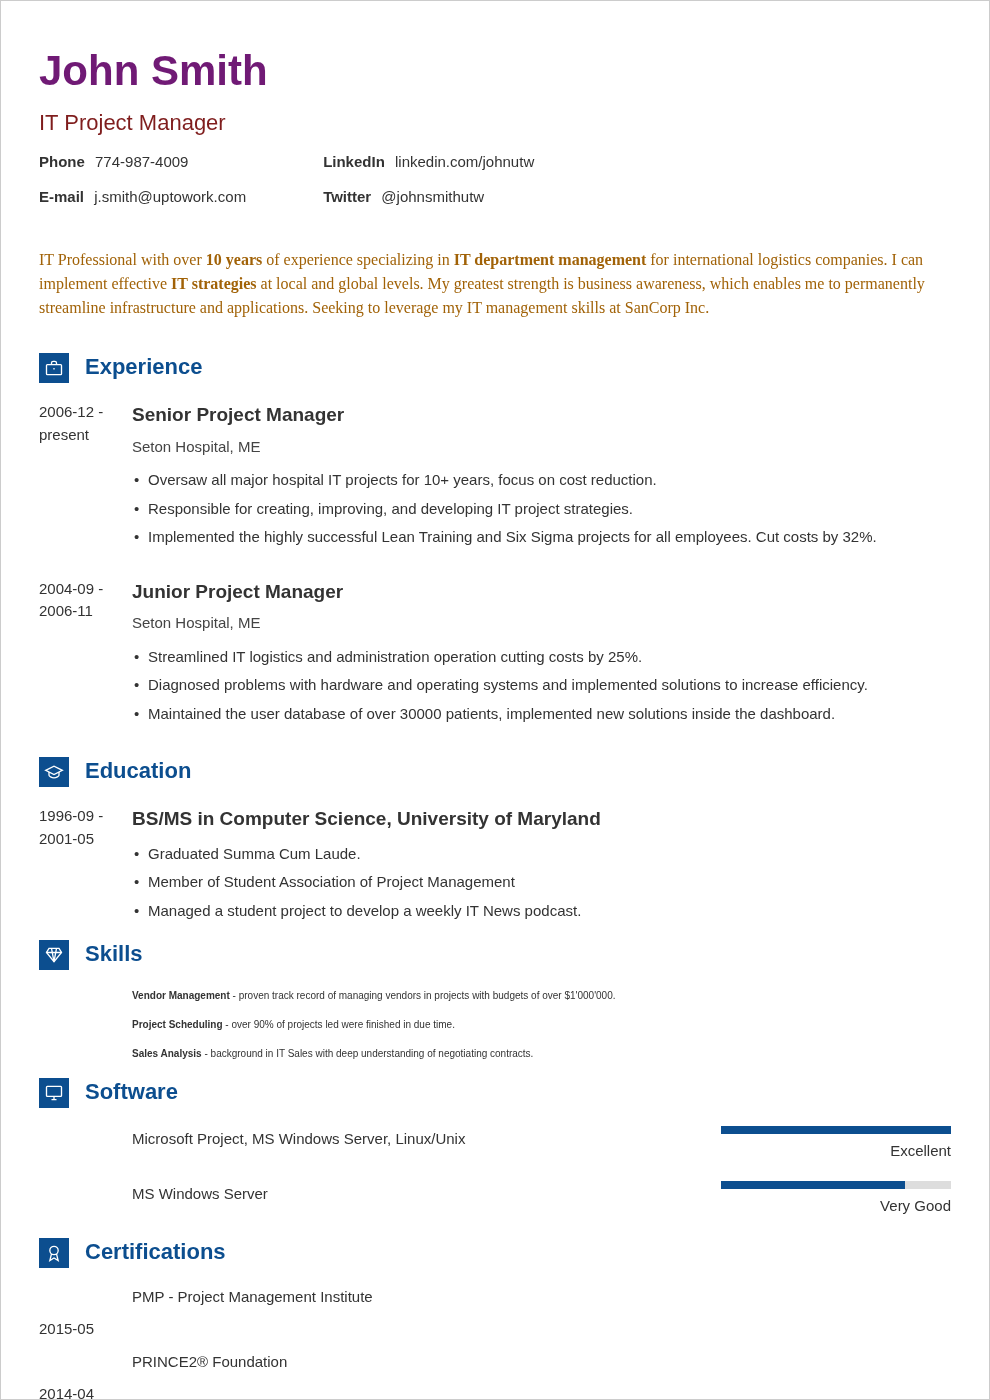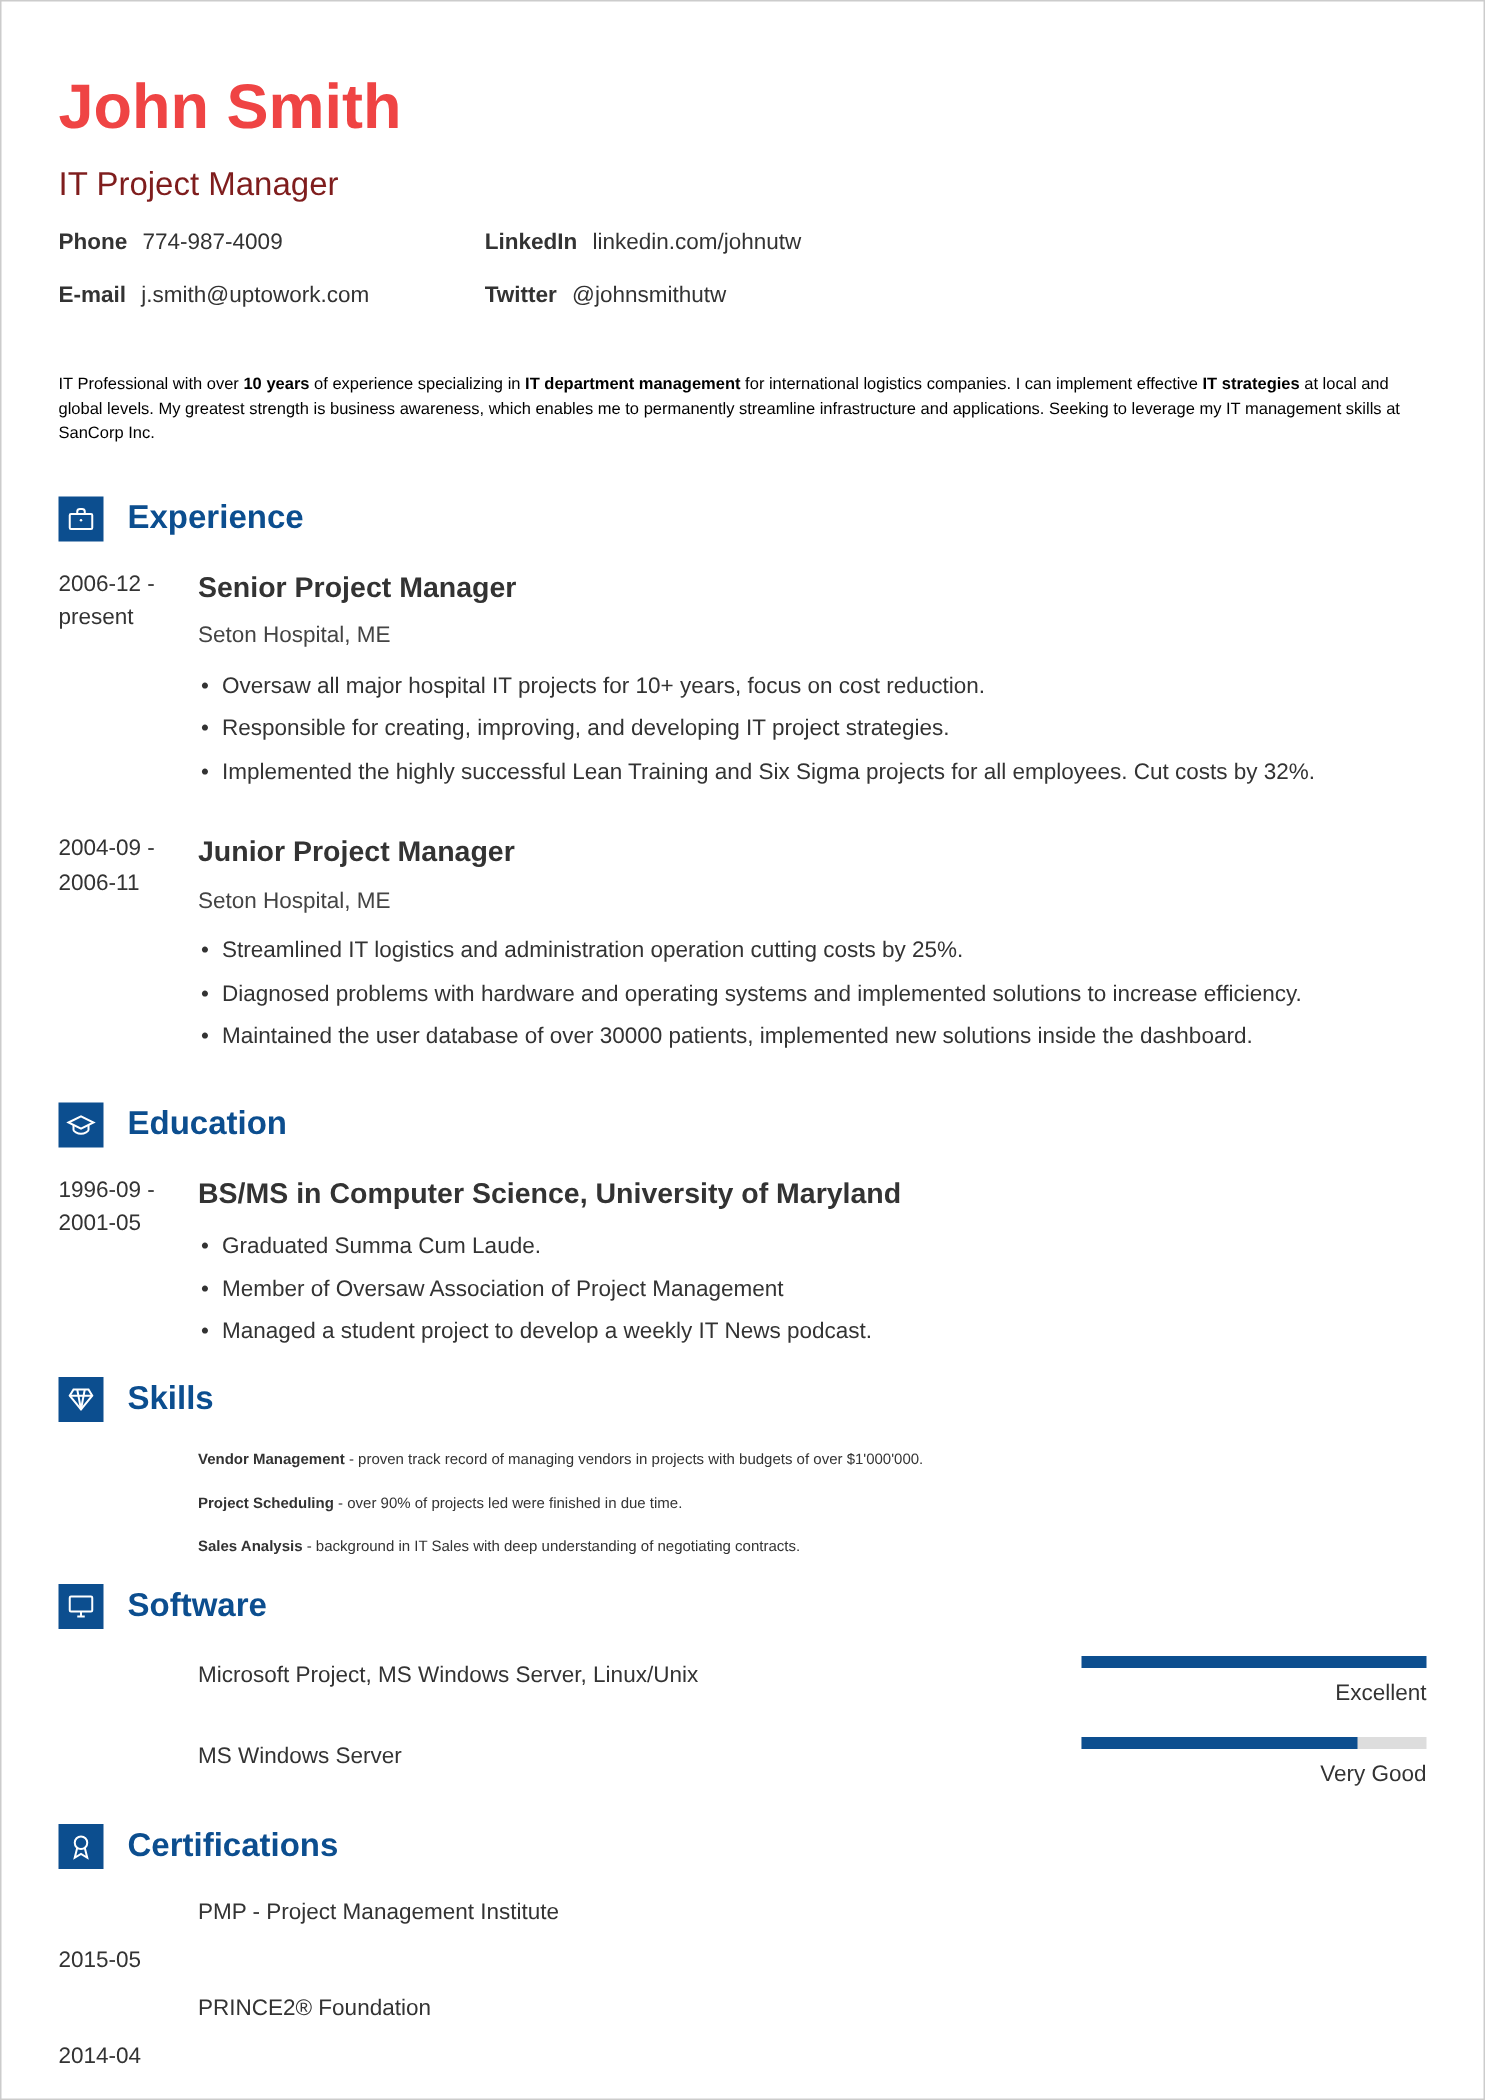--- a/index.html
+++ b/index.html
@@ -10,38 +10,38 @@
     height: 1400px;
     border: 1px solid #ccc;
     padding: 38px 38px 30px 38px;
     color: #333;
     font-size: 15px;
     line-height: 1.5;
   }
   .name {
     font-size: 42px;
     font-weight: bold;
-    color: #ef4444;
+    color: #701a75;
     margin-bottom: 4px;
   }
   .title {
     font-size: 22px;
     color: #7f1d1d;
     font-weight: 400;
     margin-bottom: 12px;
   }
   .contacts {
     display: flex;
     gap: 77px;
     margin-bottom: 28px;
   }
   .contact-col { flex: 0 0 auto; }
   .contact-row { margin-bottom: 12px; font-size: 15px; }
   .contact-row .label { font-weight: bold; margin-right: 6px; }
-  .summary { font-size: 11px; color: #000000; margin-bottom: 30px; }
+  .summary { font-size: 16px; color: #a16207; margin-bottom: 30px; font-family: Liberation Serif, serif; }
   .summary b { font-weight: bold; }
   .section-header {
     display: flex;
     align-items: flex-end;
     gap: 16px;
     margin-bottom: 18px;
     margin-top: 12px;
   }
   .section-icon {
     width: 30px;
@@ -210,21 +210,21 @@
   </div>
   <div class="section-title">Education</div>
 </div>
 
 <div class="entry" style="margin-bottom:12px;">
   <div class="entry-dates">1996-09 - 2001-05</div>
   <div class="entry-body">
     <div class="entry-title">BS/MS in Computer Science, University of Maryland</div>
     <ul>
       <li>Graduated Summa Cum Laude.</li>
-      <li>Member of Oversaw Association of Project Management</li>
+      <li>Member of Student Association of Project Management</li>
       <li>Managed a student project to develop a weekly IT News podcast.</li>
     </ul>
   </div>
 </div>
 
 <div class="section-header">
   <div class="section-icon">
     <svg width="20" height="20" viewBox="0 0 24 24">
         <path d="M6 4h12l3 5-9 11L3 9z"></path>
         <path d="M3 9h18M9 4l3 16M15 4l-3 16"></path>

